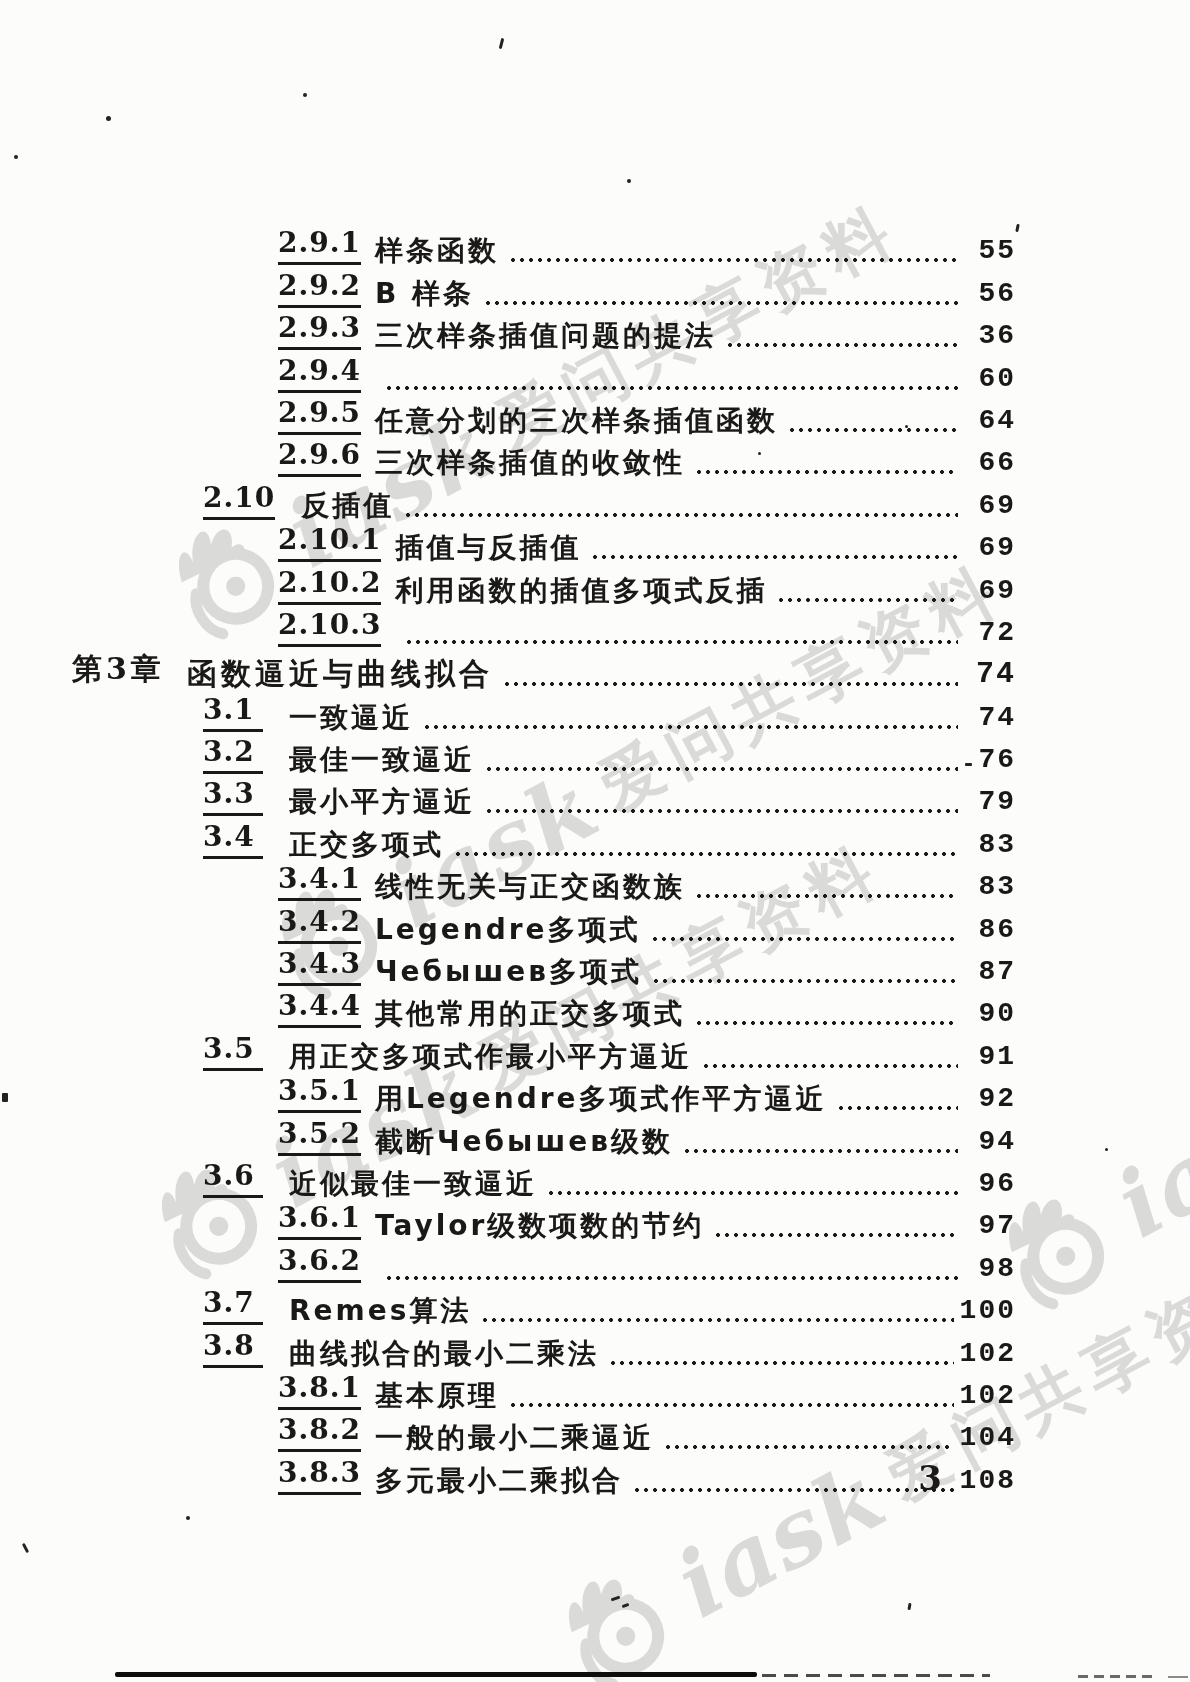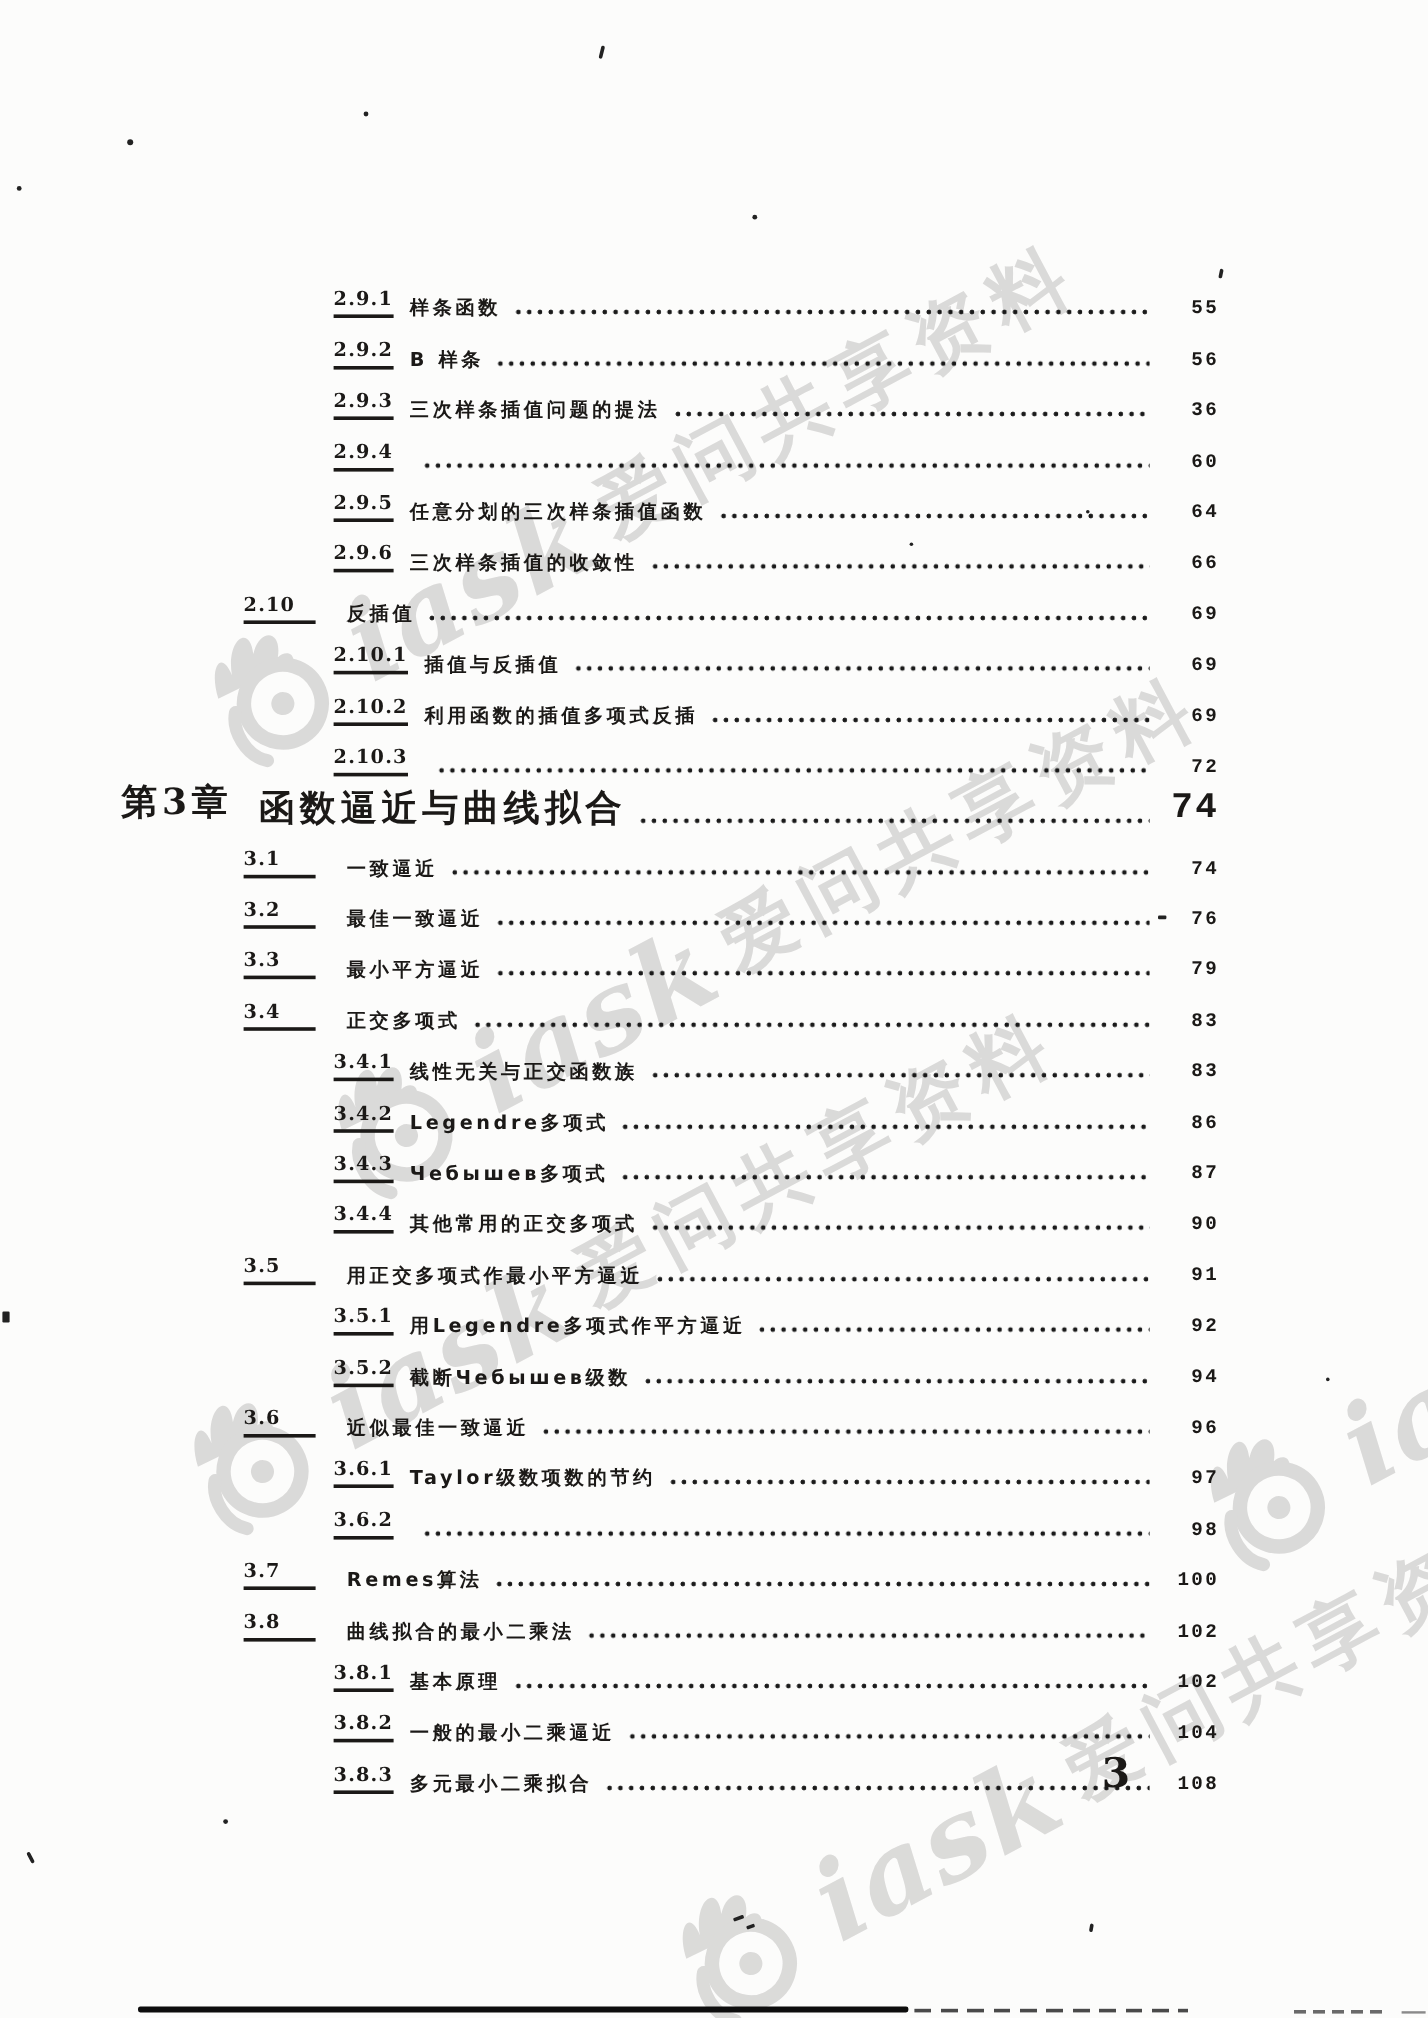--- a/index.html
+++ b/index.html
@@ -29,21 +29,21 @@
   .wm3{left:278px;top:905px;}
   .wm4{left:565px;top:1595px;}
   .wm5{left:1005px;top:1215px;}
   
   #toc{
     position:absolute;left:0;top:236px;width:1016px;z-index:2;
   }
   .row{
     height:42.4px;display:flex;align-items:flex-end;
     padding-bottom:13px;box-sizing:border-box;
-    font-weight:700;font-size:16px;line-height:1;
+    font-weight:700;font-size:28px;line-height:1;
   }
   .row .num{
     font-family:"DejaVu Serif",serif;
     border-bottom:3px solid #1b1917;padding-bottom:5px;
     letter-spacing:1px;white-space:nowrap;
   }
   .row .title{
     letter-spacing:3px;white-space:nowrap;padding-bottom:0;
   }
   .row .leader{
@@ -52,21 +52,21 @@
     background-size:9px 8px;background-repeat:repeat-x;background-position:0 50%;
   }
   .row .pg{
     font-family:Liberation Mono, monospace;min-width:52px;text-align:right;
     letter-spacing:2px;white-space:nowrap;
   }
   .row.subsection{padding-left:278px;}
   .row.subsection .num{margin-right:14px;}
   .row.section{padding-left:203px;}
   .row.section .num{min-width:60px;margin-right:26px;}
-  .row.chapter{padding-left:101px;font-size:30px;justify-content:center;}
+  .row.chapter{padding-left:72px;font-size:30px;justify-content:center;}
   .row.chapter .num{border-bottom:none;margin-right:22px;letter-spacing:4px;}
   .row.chapter .title{letter-spacing:4px;margin-top:24px;}
   
   #folio{
     position:absolute;left:900px;top:1458px;width:60px;text-align:center;
     font-family:"DejaVu Serif",serif;font-size:34px;font-weight:bold;z-index:2;
   }
   
   .speck{position:absolute;background:#222;border-radius:50%;z-index:3;}
   .line-art{position:absolute;z-index:3;}

